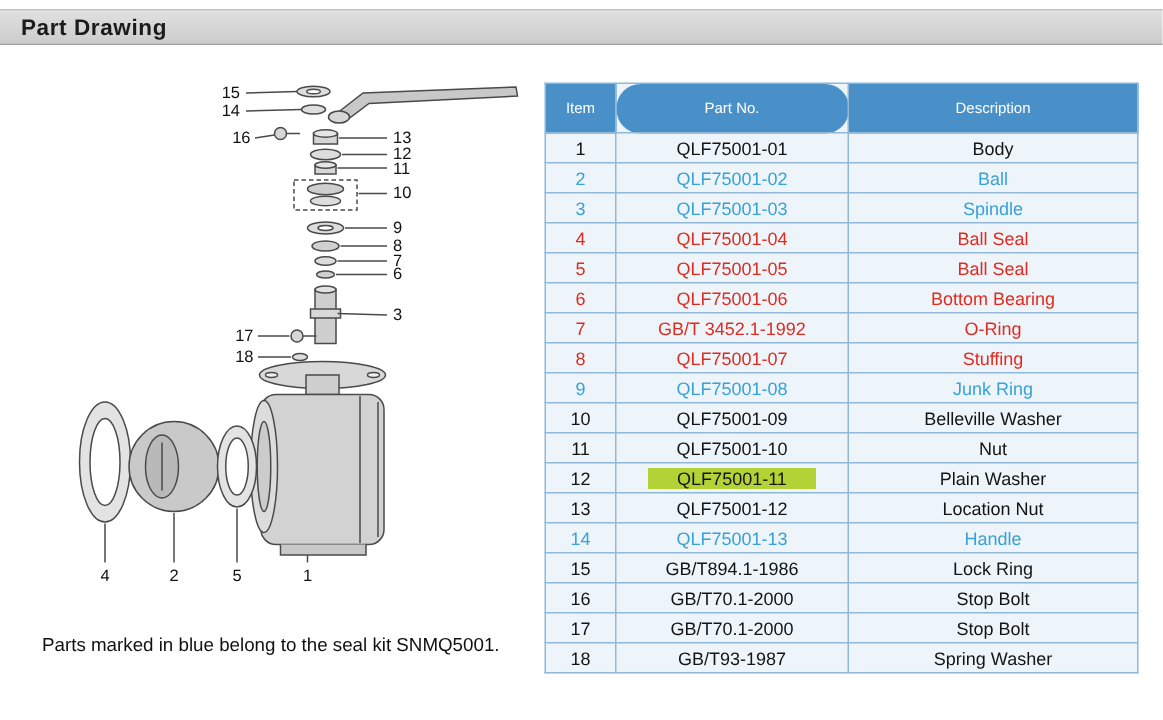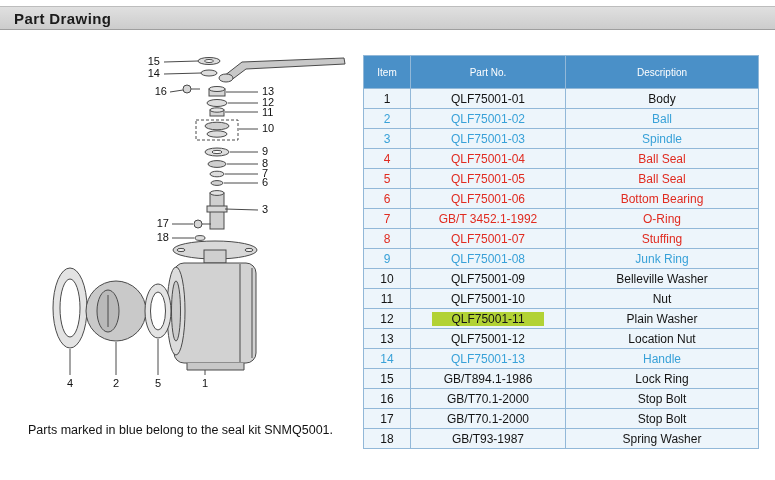--- a/index.html
+++ b/index.html
@@ -47,21 +47,21 @@
     font-size:10px;
     height:30px;
   }
   table.parts td {
     font-size:12px;
     height:19px;
     padding:0 4px;
     color:#141414;
   }
   .col-item { width:44px; }
-  .col-part { width:152px; }
+  .col-part { width:152px;border-radius:16px; }
   .col-desc { width:190px;margin-top:40px; }
   tr.c-red  td { color:var(--red); }
   tr.c-blue td { color:var(--blue); }
   .pn.hl { background:var(--highlight); padding:0 19px; }
 </style>
 </head>
 <body>
 
 <div class="title-bar">
   <span>Part Drawing</span>

